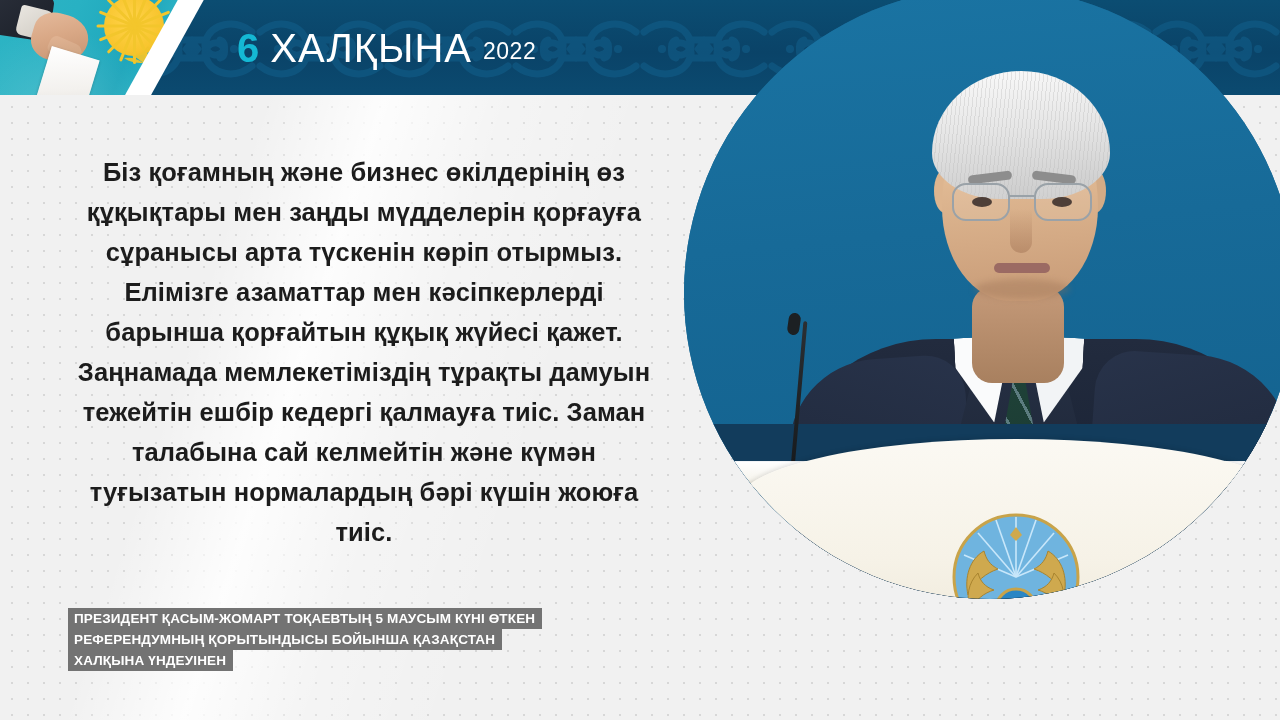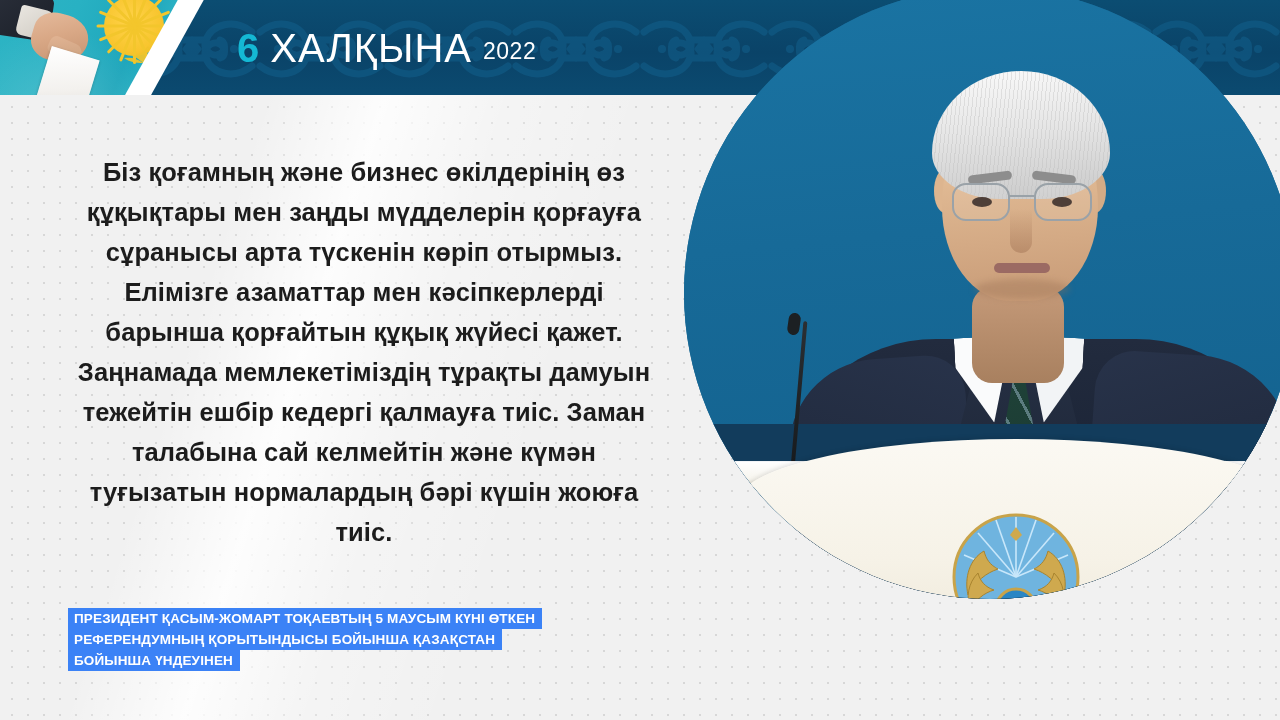--- a/index.html
+++ b/index.html
@@ -284,21 +284,21 @@
     text-align:center;
   }
 
   
   .caption{
     position:absolute; left:68px; top:608px; z-index:5;
     display:flex; flex-direction:column; align-items:flex-start;
   }
   .caption span{
     display:inline-block;
-    background:#3b82f6;
+    background:#737373;
     color:#ffffff;
     font-size:13.5px;
     font-weight:700;
     letter-spacing:.15px;
     line-height:21px;
     padding:0 7px 0 6px;
     white-space:nowrap;
   }
 </style>
 </head>
@@ -374,21 +374,21 @@
       <span class="t-month">ХАЛҚЫНА</span>
       <span class="t-year">2022</span>
     </div>
   </div>
 
   <p class="quote">Біз қоғамның және бизнес өкілдерінің өз құқықтары мен заңды мүдделерін қорғауға сұранысы арта түскенін көріп отырмыз. Елімізге азаматтар мен кәсіпкерлерді барынша қорғайтын құқық жүйесі қажет. Заңнамада мемлекетіміздің тұрақты дамуын тежейтін ешбір кедергі қалмауға тиіс. Заман талабына сай келмейтін және күмән туғызатын нормалардың бәрі күшін жоюға тиіс.</p>
 
   <div class="caption">
     <span>ПРЕЗИДЕНТ ҚАСЫМ-ЖОМАРТ ТОҚАЕВТЫҢ 5 МАУСЫМ КҮНІ ӨТКЕН</span>
     <span>РЕФЕРЕНДУМНЫҢ ҚОРЫТЫНДЫСЫ БОЙЫНША ҚАЗАҚСТАН</span>
-    <span>БОЙЫНША ҮНДЕУІНЕН</span>
+    <span>ХАЛҚЫНА ҮНДЕУІНЕН</span>
   </div>
 
   <div class="photo-wrap">
     <div class="photo-bg"></div>
 
     <div class="person">
       <div class="suit"></div>
       <div class="shoulder-l"></div>
       <div class="shoulder-r"></div>
       <div class="shirt"></div>

